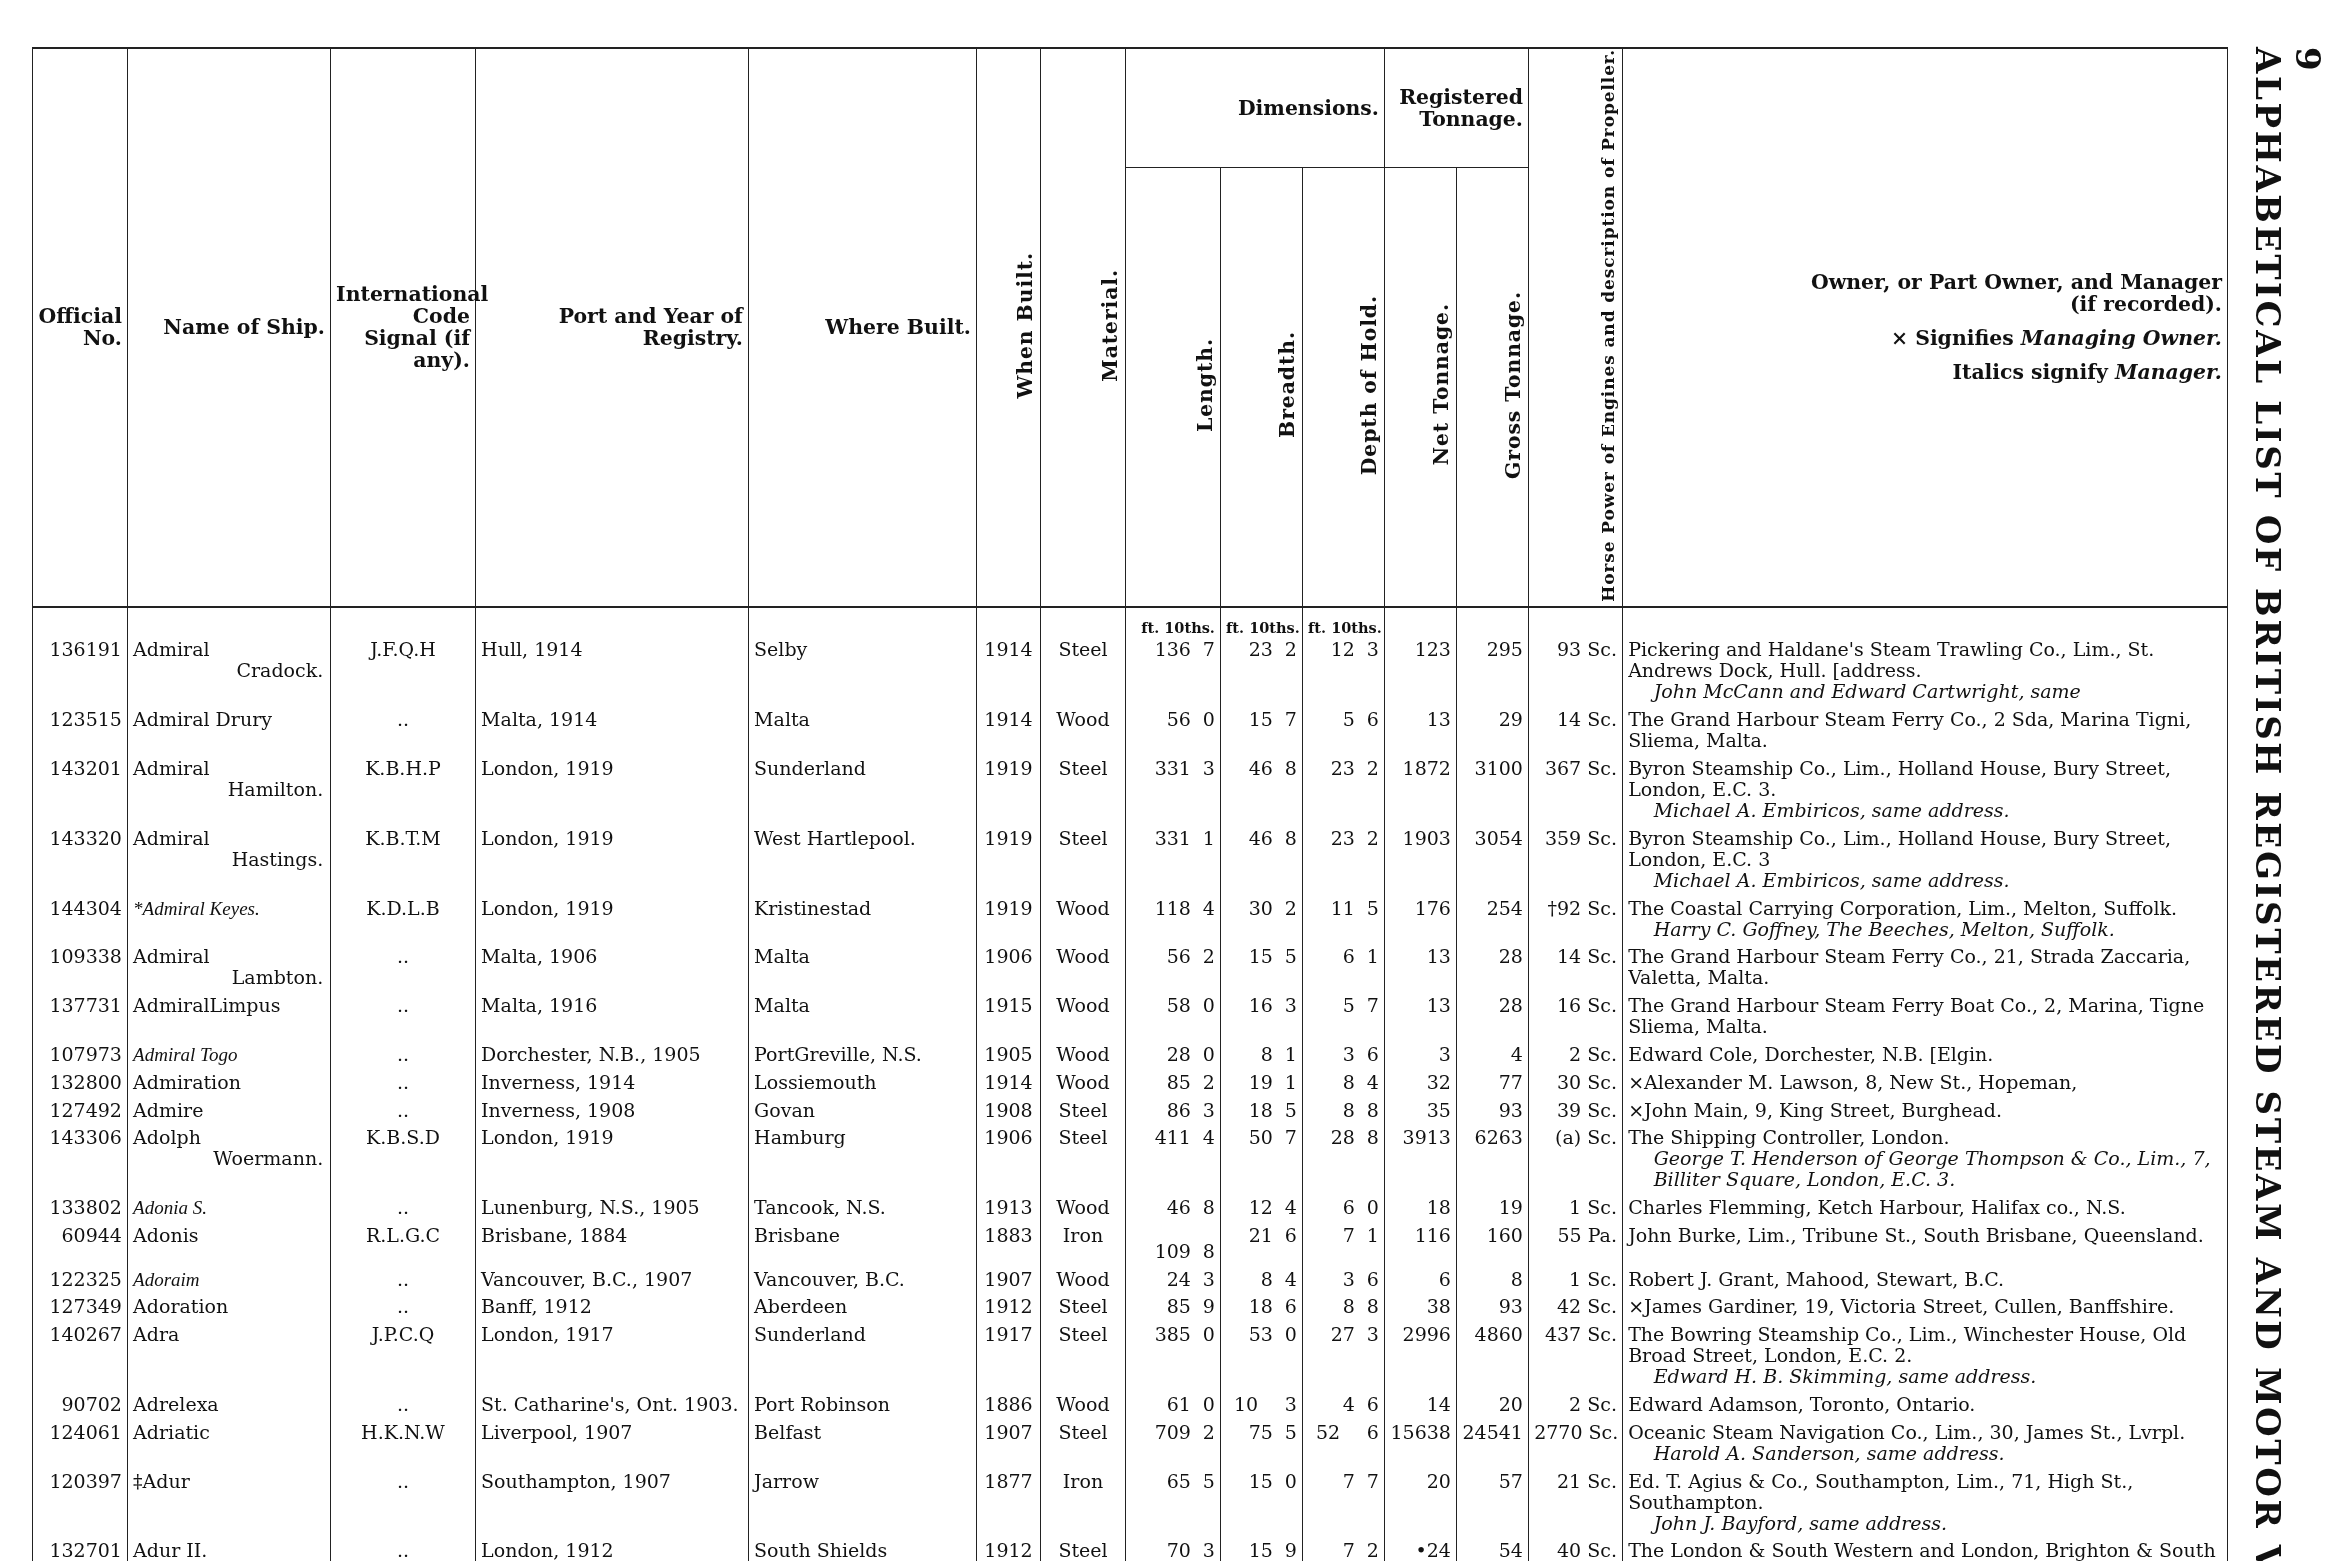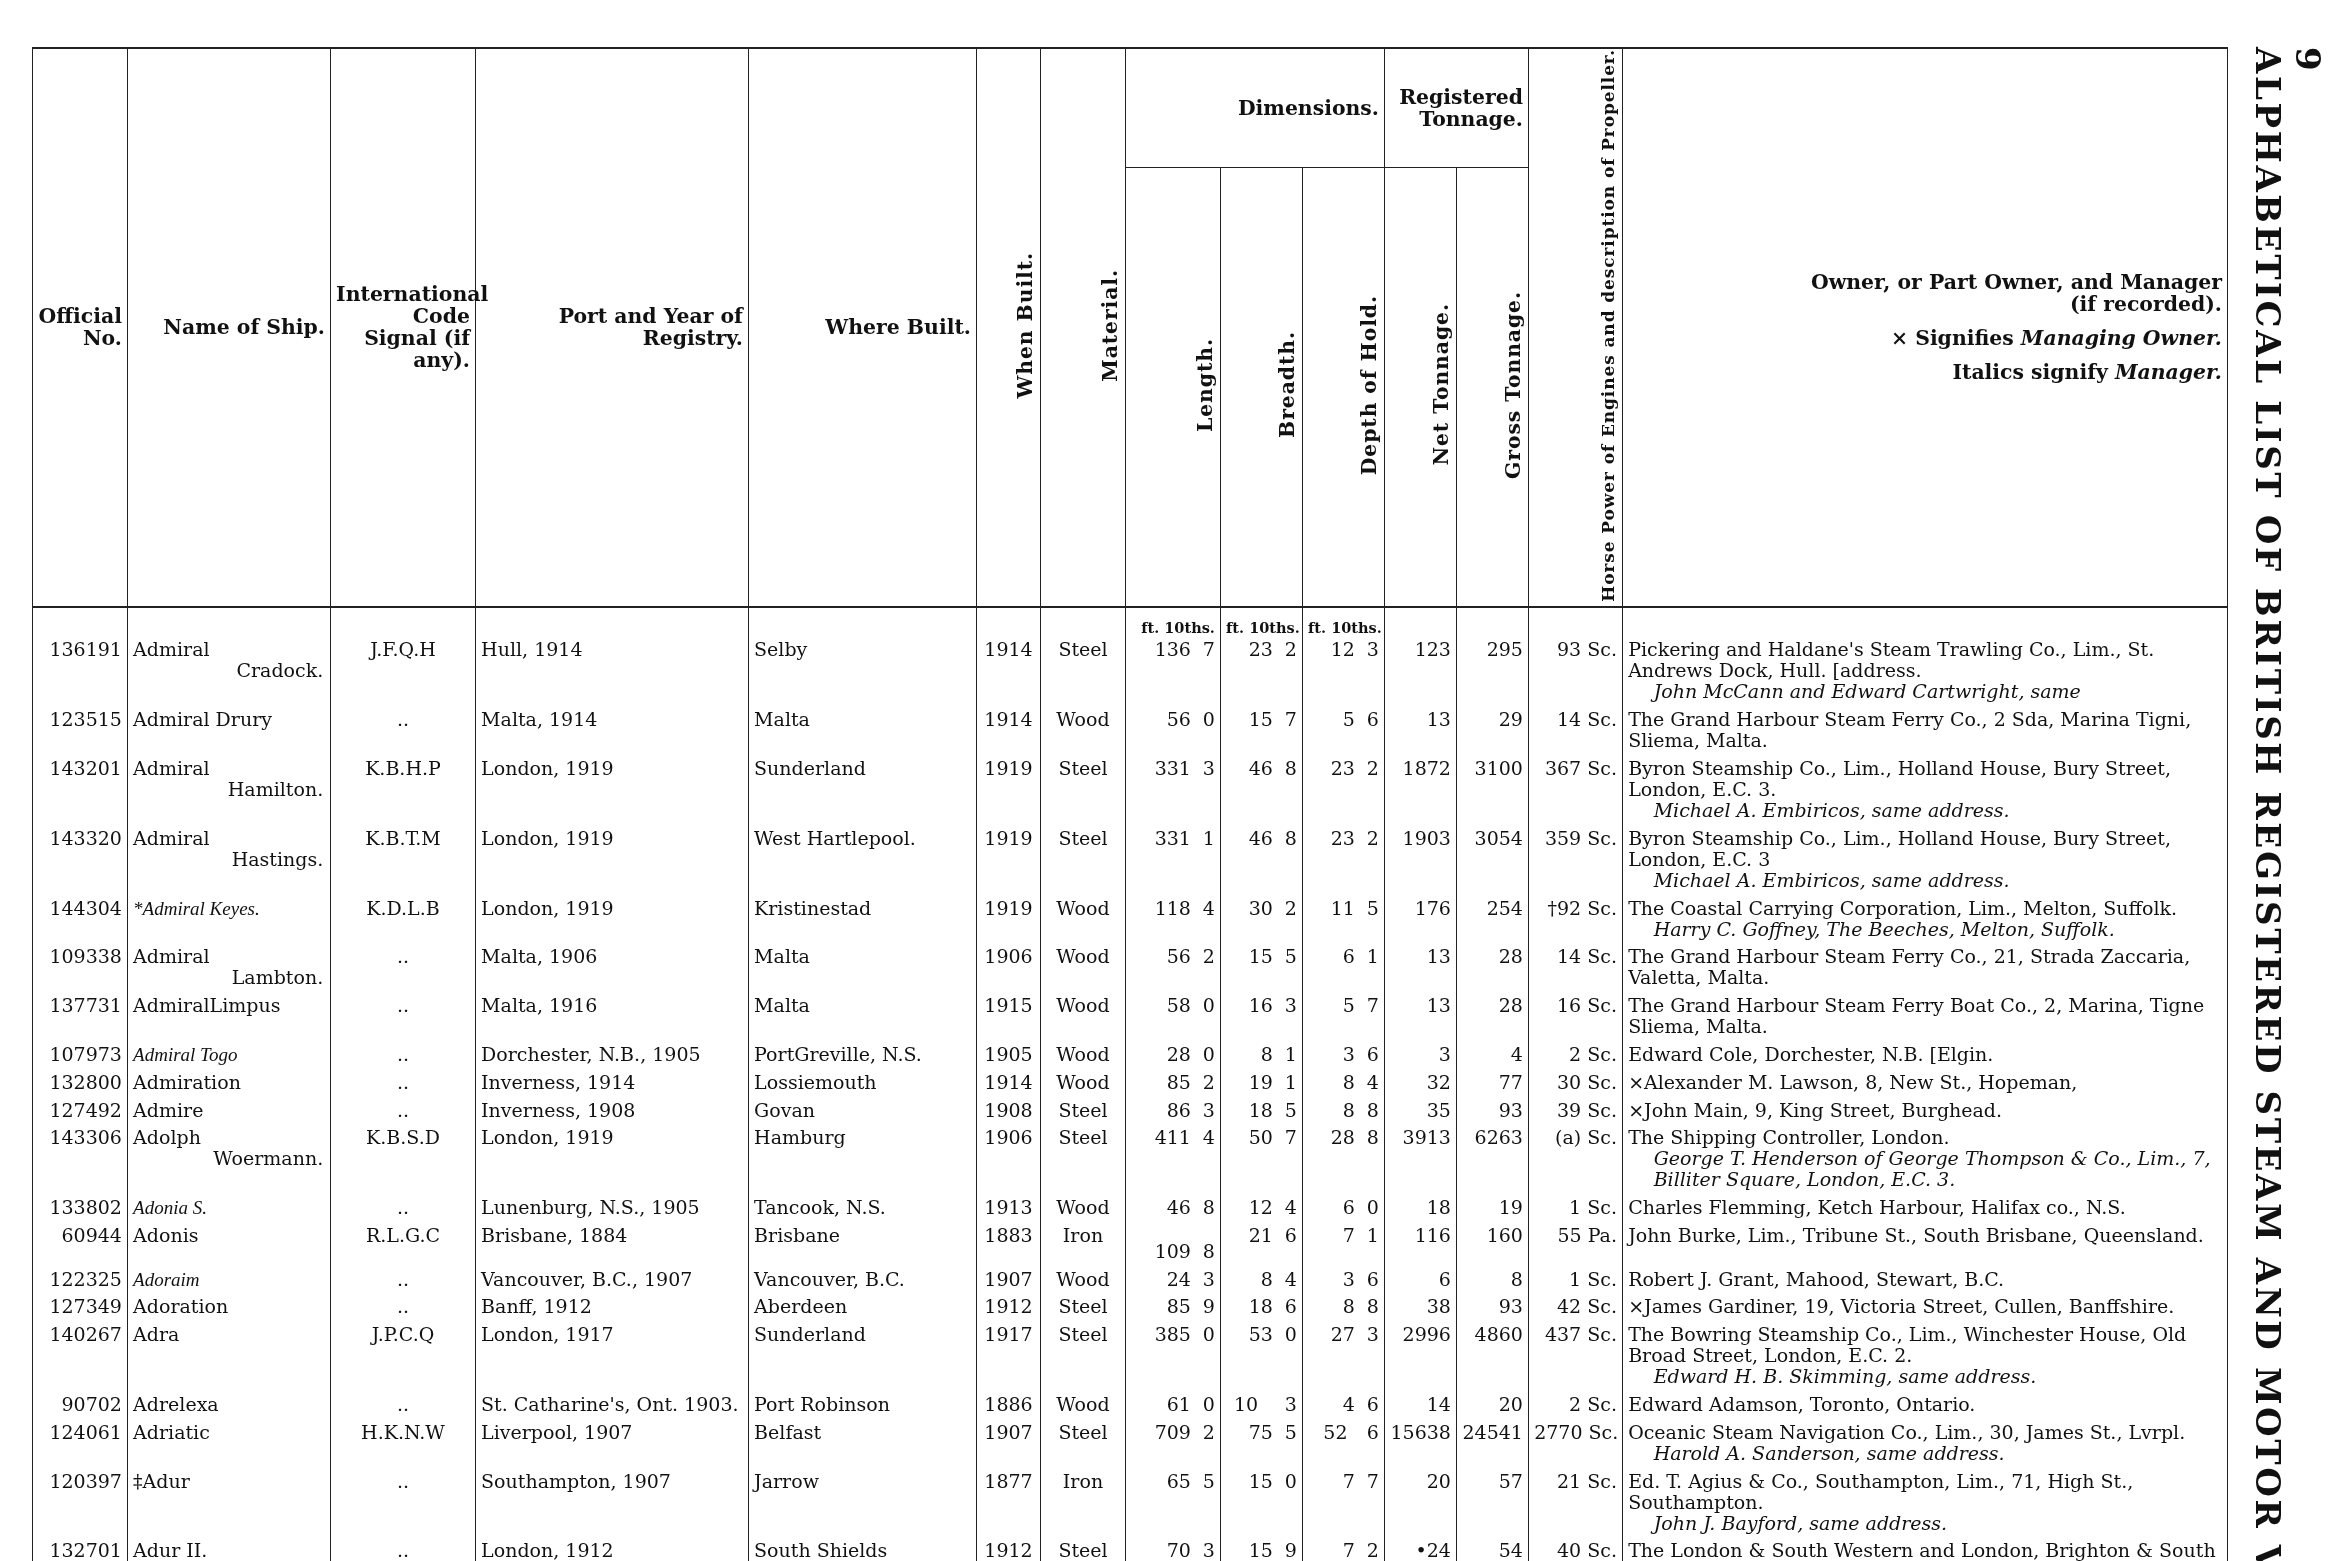--- a/index.html
+++ b/index.html
@@ -370,21 +370,21 @@
         <tr class="row">
           <td class="num">124061</td>
           <td><span>Adriatic</span></td>
           <td class="ctr">H.K.N.W</td>
           <td>Liverpool, 1907</td>
           <td>Belfast</td>
           <td class="ctr">1907</td>
           <td class="ctr">Steel</td>
           <td class="dim"><span style="display: inline-block; min-width: 39px; ">709</span><span style="display: inline-block; min-width: 24px; text-align: right;">2</span></td>
           <td class="dim"><span style="display: inline-block; min-width: 39px; text-align: right;">75</span><span style="display: inline-block; min-width: 24px; text-align: right;">5</span></td>
-          <td class="dim"><span style="display: inline-block; min-width: 39px; text-align: center;">52</span><span style="display: inline-block; min-width: 24px; text-align: right;">6</span></td>
+          <td class="dim"><span style="display: inline-block; min-width: 39px; text-align: left;">52</span><span style="display: inline-block; min-width: 24px; text-align: right;">6</span></td>
           <td class="tn">15638</td>
           <td class="tn">24541</td>
           <td class="hp">2770 Sc.</td>
           <td class="owner-cell"><span>Oceanic Steam Navigation Co., Lim., 30, James St., Lvrpl.</span><span class="mgr">Harold A. Sanderson, same address.</span></td>
         </tr>
         <tr class="row">
           <td class="num">120397</td>
           <td><span>‡Adur</span></td>
           <td class="ctr">..</td>
           <td>Southampton, 1907</td>

